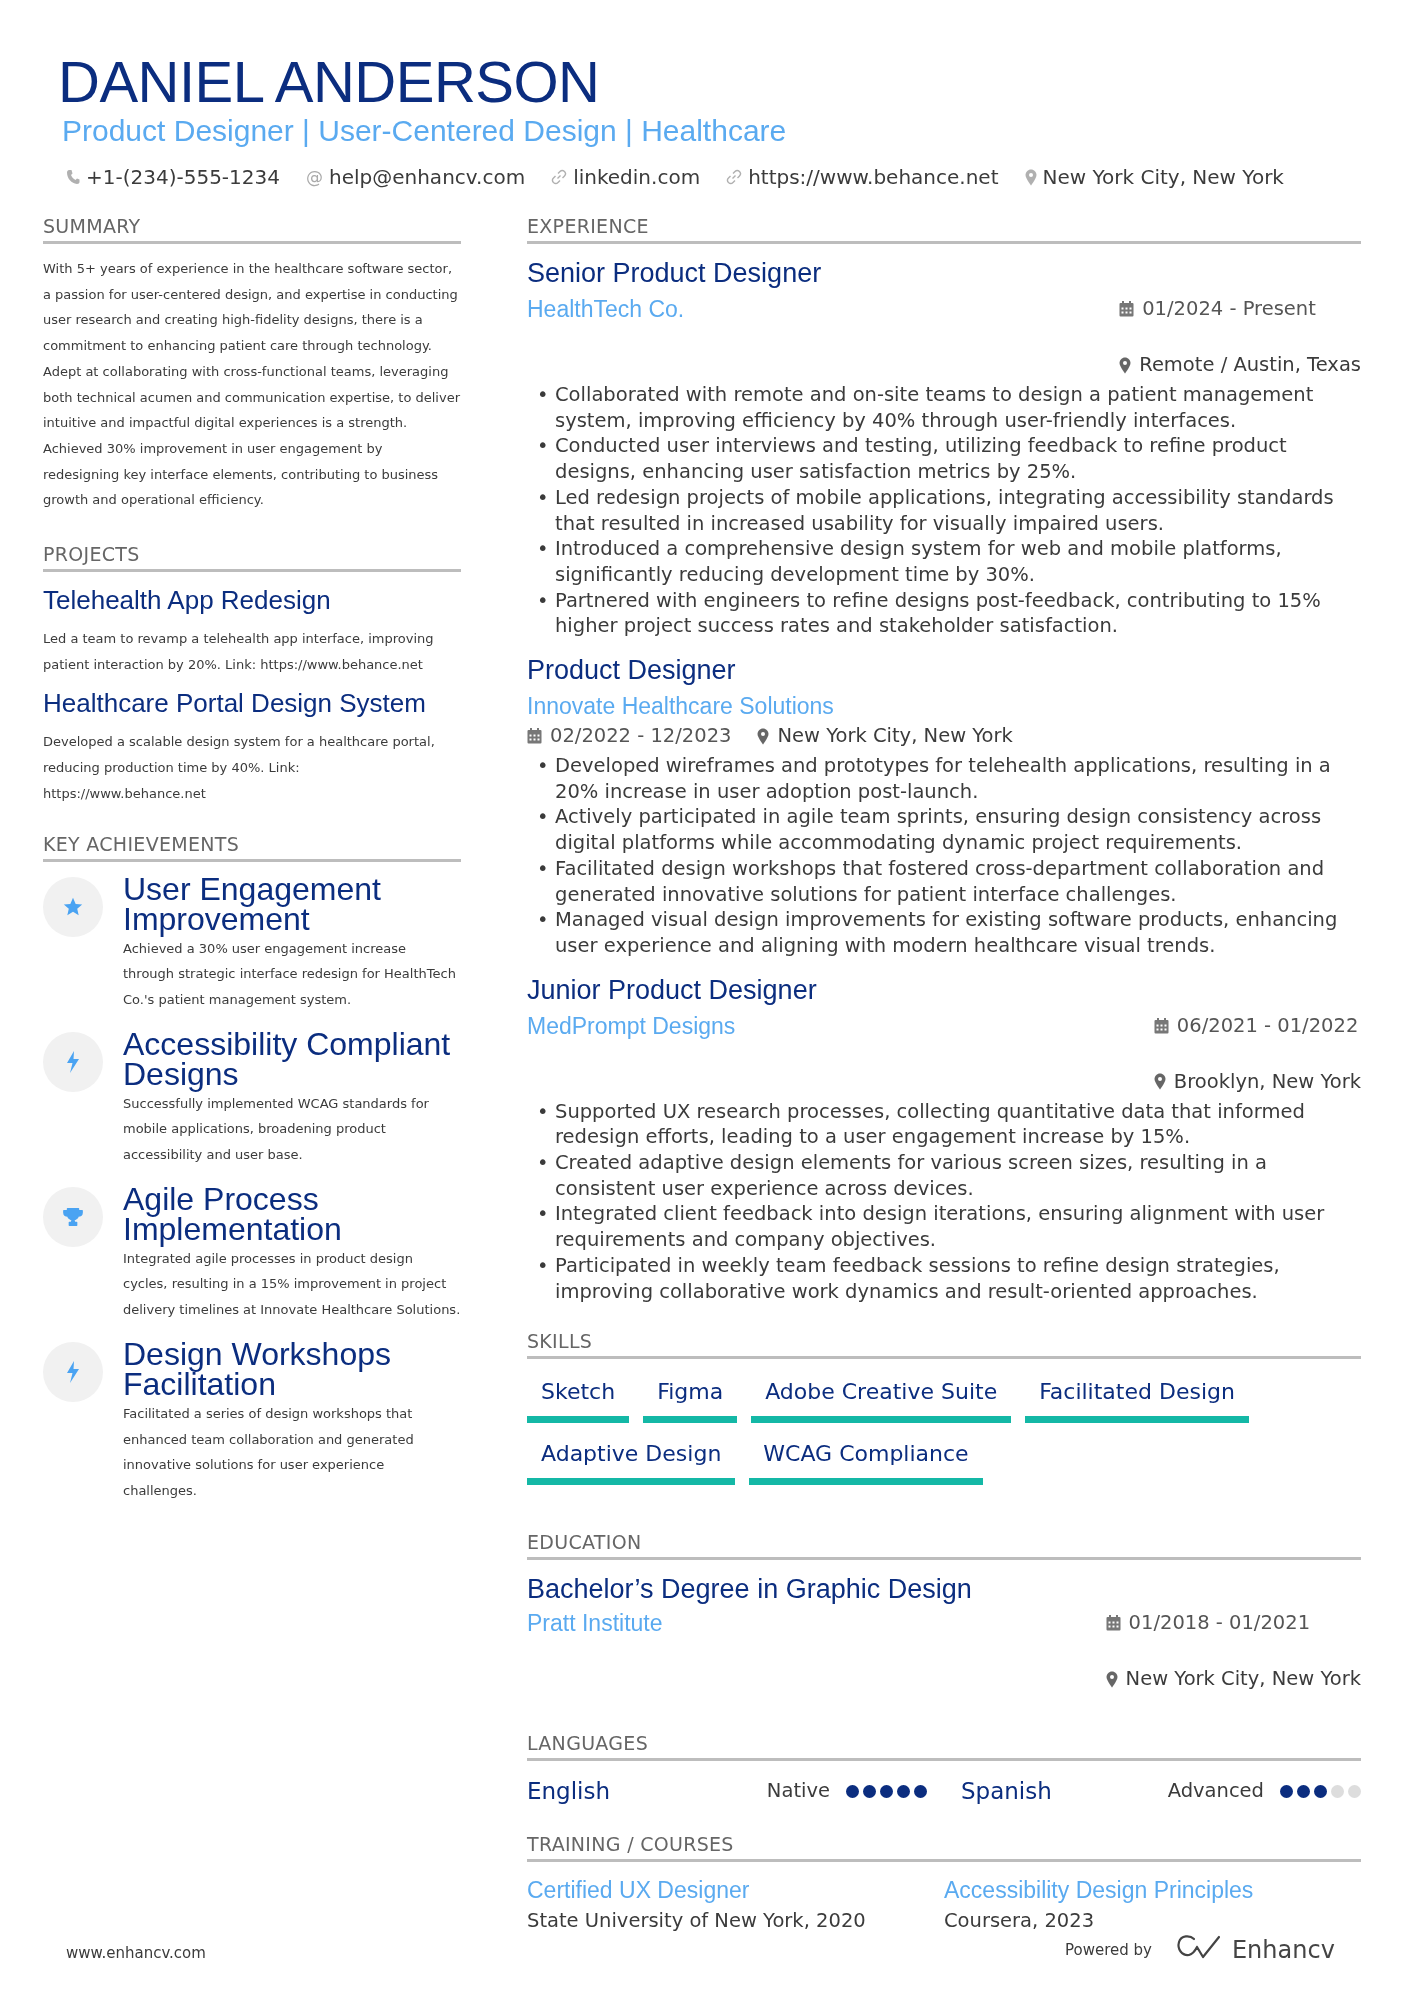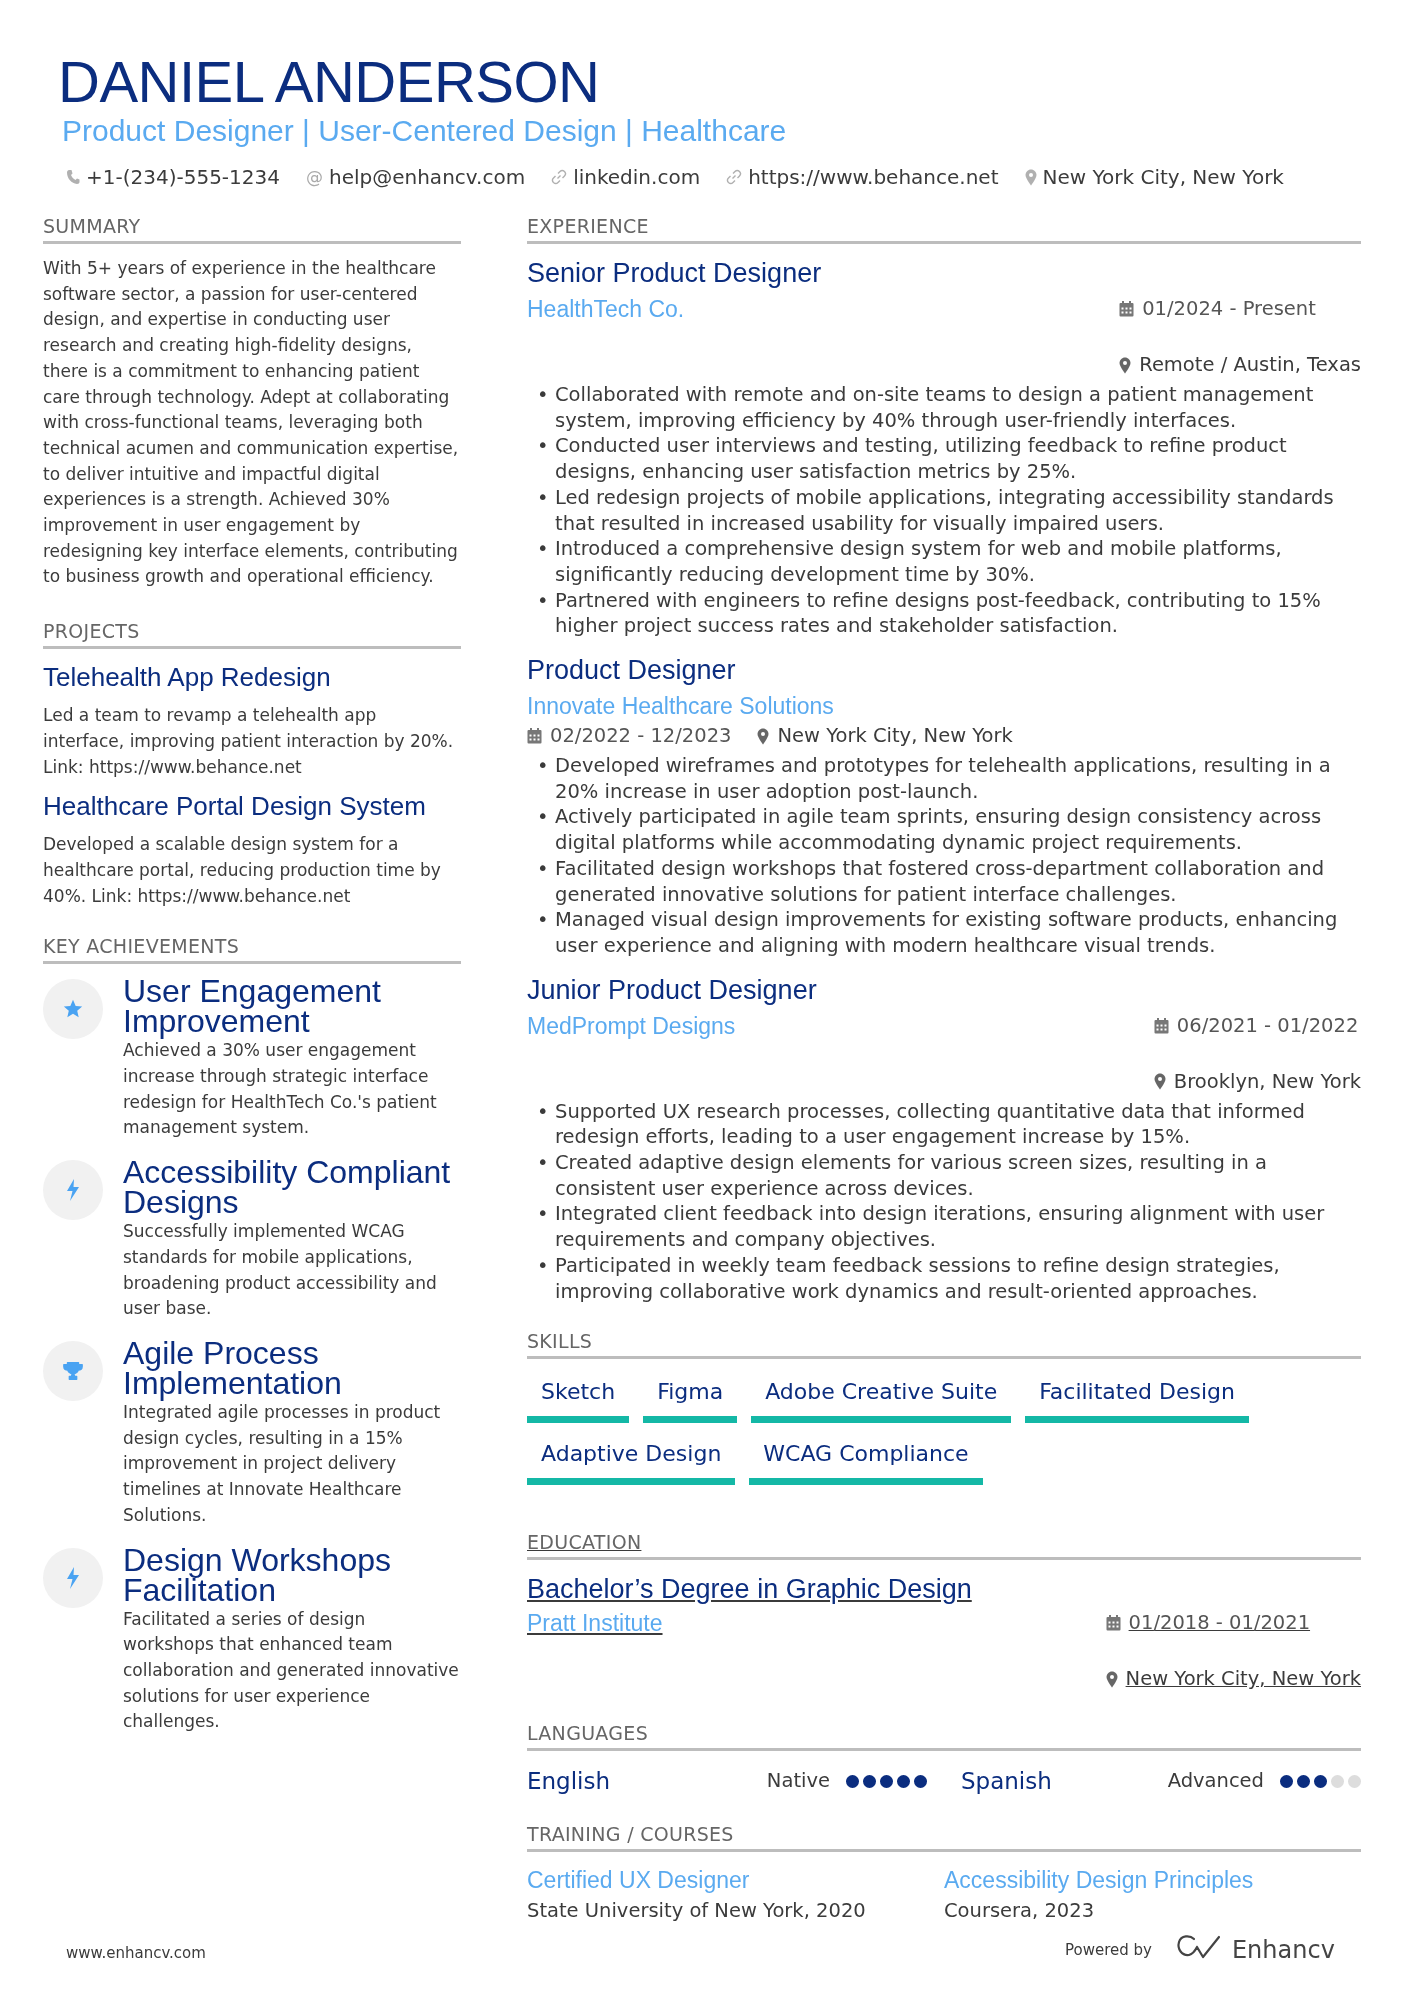--- a/index.html
+++ b/index.html
@@ -10,21 +10,21 @@
   .subtitle { position: absolute; left: 62px; top: 113px; font-family: "Liberation Sans", sans-serif; font-size: 30px; color: #5aaaf0; line-height: 36px; }
   .contacts { position: absolute; left: 66px; top: 163px; display: flex; gap: 26px; font-size: 20px; color: #3b3b3b; line-height: 28px; white-space: nowrap; }
   .contacts .c { display: flex; align-items: center; gap: 6px; }
   .ico { display: inline-flex; align-items: center; justify-content: center; color: #aaaaaa; }
   .ico svg { display: block; }
 
   .col-left { position: absolute; left: 43px; top: 213px; width: 418px; }
   .col-right { position: absolute; left: 527px; top: 213px; width: 834px; }
 
   .sec-h { font-size: 19px; color: #666666; letter-spacing: 0.3px; line-height: 26px; border-bottom: 3px solid #bdbdbd; padding-bottom: 2px; margin-bottom: 12px; text-transform: uppercase; }
-  .body-text { font-size: 17px; line-height: 25.7px; color: #3b3b3b; }
+  .body-text { font-size: 13px; line-height: 25.7px; color: #3b3b3b; }
 
   .summary { margin-bottom: 28px; }
   .proj-title { font-family: "Liberation Sans", sans-serif; font-size: 26px; color: #0b2d7f; line-height: 32px; margin-bottom: 10px; }
   .proj { margin-bottom: 10px; }
   .projects { margin-bottom: 24px; }
 
   .ach { display: flex; gap: 20px; margin-bottom: 16px; }
   .ach-icon { width: 60px; height: 60px; border-radius: 50%; background: #f1f1f1; flex: 0 0 60px; display: flex; align-items: center; justify-content: center; color: #4aa3f2; margin-top: 3px; }
   .ach-title { font-family: "Liberation Sans", sans-serif; font-size: 32px; color: #0b2d7f; line-height: 30px; margin-bottom: 2px; }
   .ach-body { width: 340px; }
@@ -38,21 +38,21 @@
   .meta .date { color: #555555; }
   .meta-line { display: flex; gap: 26px; font-size: 19.5px; color: #3b3b3b; line-height: 30px; }
   .bullets { list-style: none; margin-top: 2px; }
   .bullets li { position: relative; padding-left: 28px; font-size: 19.5px; line-height: 25.7px; color: #3b3b3b; }
   .bullets li::before { content: "•"; position: absolute; left: 10px; top: 0; color: #3b3b3b; }
 
   .skills { display: flex; flex-wrap: wrap; gap: 10px 14px; margin-top: 6px; margin-bottom: 44px; }
   .skill { font-size: 22px; color: #0b2d7f; padding: 6px 14px 9px; border-bottom: 7px solid #14b8a6; line-height: 30px; }
 
   .edu-title { font-family: "Liberation Sans", sans-serif; font-size: 27px; color: #0b2d7f; line-height: 34px; margin-bottom: 2px; }
-  .edu { margin-bottom: 26px; text-decoration: underline; }
+  .edu { margin-bottom: 36px; }
 
   .langs { display: flex; justify-content: space-between; line-height: 36px; margin-bottom: 22px; }
   .lang { display: flex; align-items: center; width: 400px; }
   .lang-name { font-size: 23px; color: #0b2d7f; flex: 1; }
   .lang-level { font-size: 19.5px; color: #3b3b3b; margin-right: 16px; }
   .dots { display: flex; gap: 4px; }
   .dot { width: 13px; height: 13px; border-radius: 50%; background: #0b2d7f; }
   .dot.off { background: #dddddd; }
 
   .courses { display: flex; }

